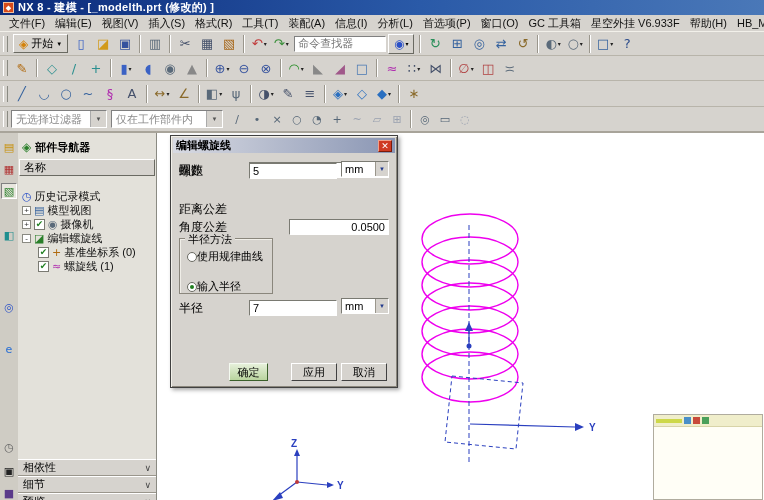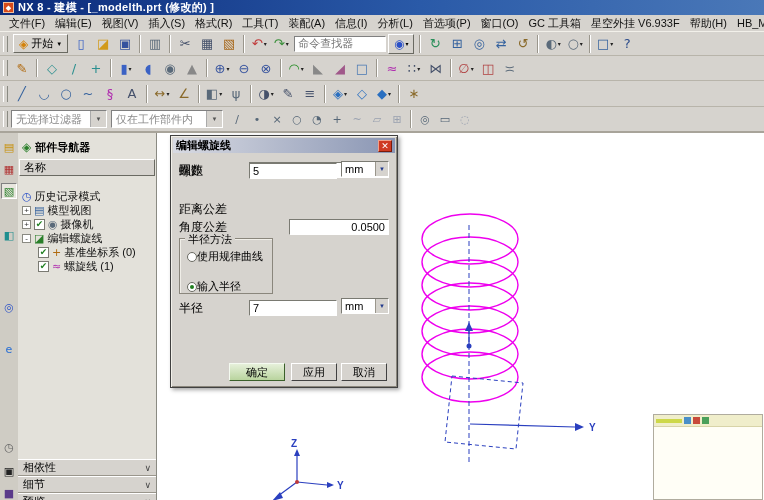--- a/index.html
+++ b/index.html
@@ -115,21 +115,21 @@
   .unit .ub{width:12px;height:100%;background:#d6d3ce;border-left:1px solid #9a968c;display:flex;
     align-items:center;justify-content:center;font-size:6px;color:#223a8c}
   .group{position:absolute;border:1px solid #8a867c;box-shadow:inset 1px 1px 0 #f0eee8}
   .glabel{position:absolute;top:-7px;left:5px;background:#d6d3ce;font-size:11px;padding:0 3px;white-space:nowrap}
   .radio-row{position:absolute;left:7px;display:flex;align-items:center;font-size:11px;white-space:nowrap}
   .rb{width:10px;height:10px;border-radius:50%;background:#fff;border:1px solid #6a6a62;box-sizing:border-box;
     display:flex;align-items:center;justify-content:center;flex:none}
   .rb .dot{width:4px;height:4px;border-radius:50%;background:#1f7f1f}
   .dbtn{position:absolute;top:210px;height:18px;background:#d6d3ce;border:1px solid;border-color:#fff #404040 #404040 #fff;
     font-size:11px;display:flex;align-items:center;justify-content:center;box-sizing:border-box;cursor:default}
-  #btn-ok{left:58px;width:56px;background:linear-gradient(#e6f0da,#b9d49e);border-color:#f4faf0 #3a5f2a #3a5f2a #f4faf0}
+  #btn-ok{left:58px;width:39px;background:linear-gradient(#e6f0da,#b9d49e);border-color:#f4faf0 #3a5f2a #3a5f2a #f4faf0}
   #btn-apply{left:120px;width:46px}
   #btn-cancel{left:170px;width:46px}
 </style>
 </head>
 <body>
 
 <div id="app">
 
   <div class="titlebar">
     <span class="logo">◆</span>

